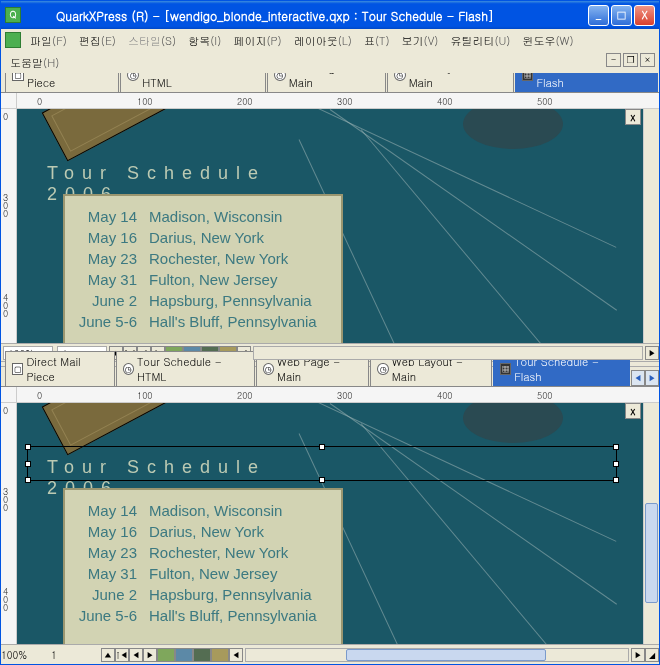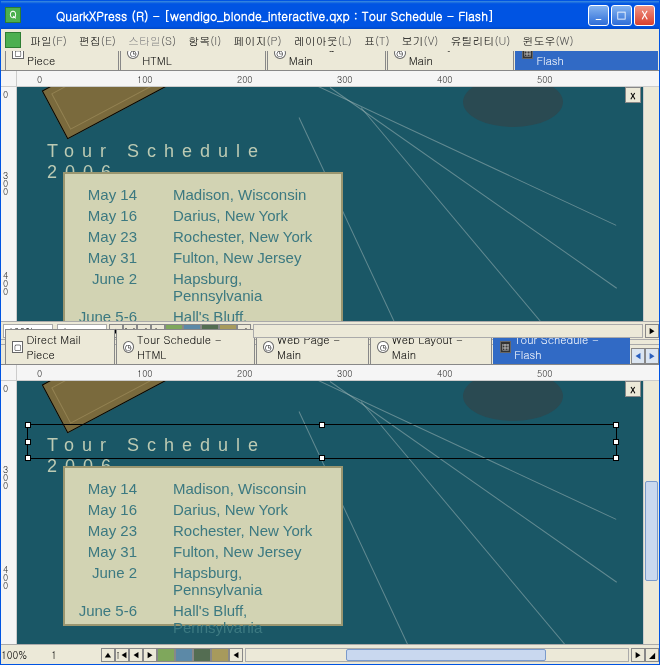--- a/index.html
+++ b/index.html
@@ -51,21 +51,21 @@
   .guitar::after { content: ""; position: absolute; left: 6px; top: 6px; right: 6px; bottom: 6px; border: 1px solid #938252; }
   .knob { position: absolute; top: -10px; right: 80px; width: 100px; height: 50px; background: #2a4a52; border-radius: 50%; }
   .diag { position: absolute; border-top: 1px solid rgba(170,190,190,.5); }
   .diag.d1 { top: 0; left: 50%; width: 350px; transform: rotate(35deg); transform-origin: left; }
   .diag.d2 { top: 20px; left: 55%; width: 350px; transform: rotate(50deg); transform-origin: left; }
   .diag.d3 { top: -10px; left: 45%; width: 350px; transform: rotate(25deg); transform-origin: left; }
   .diag.d4 { top: 30px; left: 45%; width: 350px; transform: rotate(65deg); transform-origin: left; }
   .title-box { position: absolute; top: 48px; left: 20px; width: 310px; padding: 6px 10px; }
   .title-text { font-family: "Arial Narrow", sans-serif; letter-spacing: 8px; color: #bccab3; font-size: 18px; }
   .sched-box { position: absolute; top: 85px; left: 46px; width: 280px; height: 160px; background: #d2d3b3; border: 2px solid #9a9670; padding: 12px 8px 4px 8px; font-family: "Arial Narrow", sans-serif; color: #3c7981; font-size: 15px; }
-  .sched-row { display: flex; margin-bottom: 4px; gap: 24px; }
+  .sched-row { display: flex; margin-bottom: 4px; }
   .sched-date { width: 76px; text-align: right; padding-right: 12px; }
   .sched-city { flex: 1; text-align: left; }
   
   .sel-box { position: absolute; border: 1px solid #000; }
   .handle { position: absolute; width: 6px; height: 6px; background: #fff; border: 1px solid #000; margin: -3px; }
   
   .statusbar { height: 18px; display: flex; align-items: center; background: #ece9d8; border-top: 1px solid #aaa; font-size: 10px; }
   .statusbar .field { border: 1px solid #aaa; background: #fff; padding: 1px 4px; margin: 0 2px; height: 14px; line-height: 12px; }
   .sbtn { width: 14px; height: 14px; border: 1px solid #888; background: #ece9d8; font-size: 8px; text-align: center; line-height: 12px; }
   .iconbtn { width: 18px; height: 14px; border: 1px solid #888; }
@@ -100,20 +100,28 @@
       <span class="menuitem"><span>편집</span><span class="hotkey">(E)</span></span>
       <span class="menuitem disabled"><span>스타일</span><span class="hotkey">(S)</span></span>
       <span class="menuitem"><span>항목</span><span class="hotkey">(I)</span></span>
       <span class="menuitem"><span>페이지</span><span class="hotkey">(P)</span></span>
       <span class="menuitem"><span>레이아웃</span><span class="hotkey">(L)</span></span>
       <span class="menuitem"><span>표</span><span class="hotkey">(T)</span></span>
       <span class="menuitem"><span>보기</span><span class="hotkey">(V)</span></span>
       <span class="menuitem"><span>유틸리티</span><span class="hotkey">(U)</span></span>
       <span class="menuitem"><span>윈도우</span><span class="hotkey">(W)</span></span>
     </div>
+  <div class="menubar2">
+    <span class="menuitem"><span>도움말</span><span class="hotkey">(H)</span></span>
+    <div class="docctrls">
+      <div class="docctrl">-</div>
+      <div class="docctrl">❐</div>
+      <div class="docctrl">×</div>
+    </div>
+  </div>
 
   <div class="tabs" id="tabs-top">
       <div class="tab">
         <span class="tabicon page">▢</span>
         <span>Direct Mail Piece</span>
       </div>
       <div class="tab">
         <span class="tabicon clock">◷</span>
         <span>Tour Schedule - HTML</span>
       </div>

